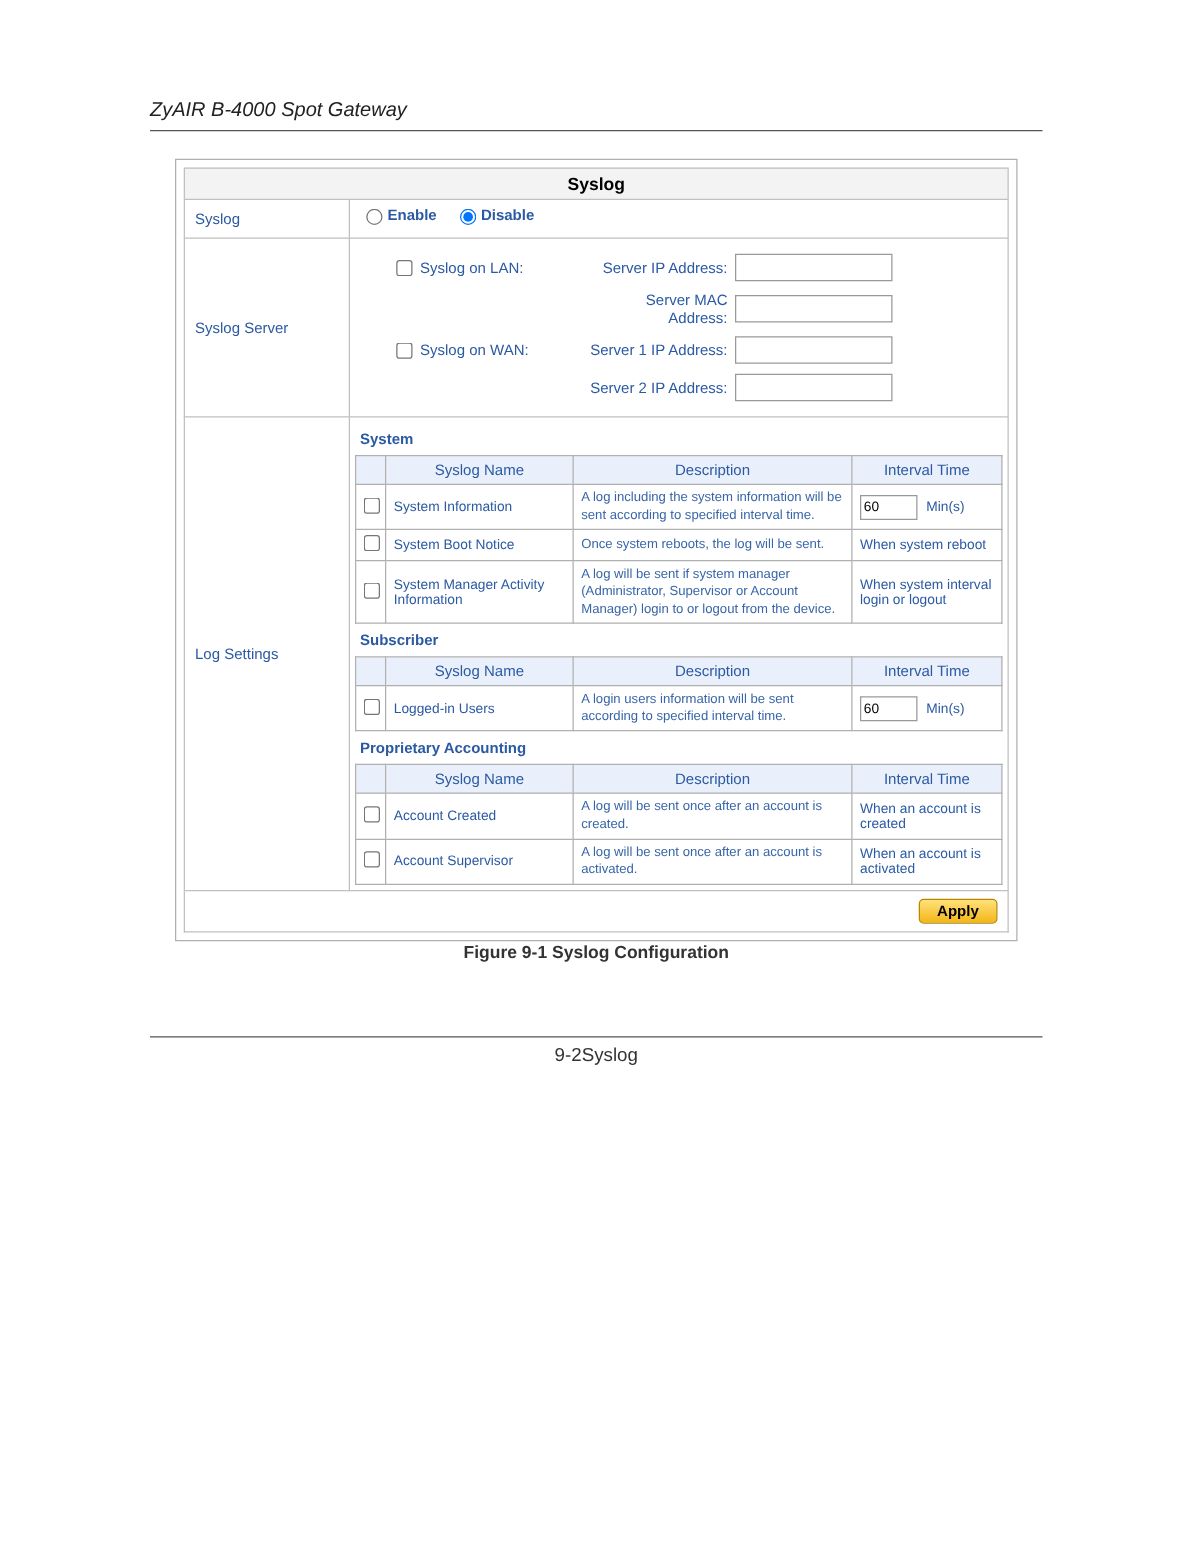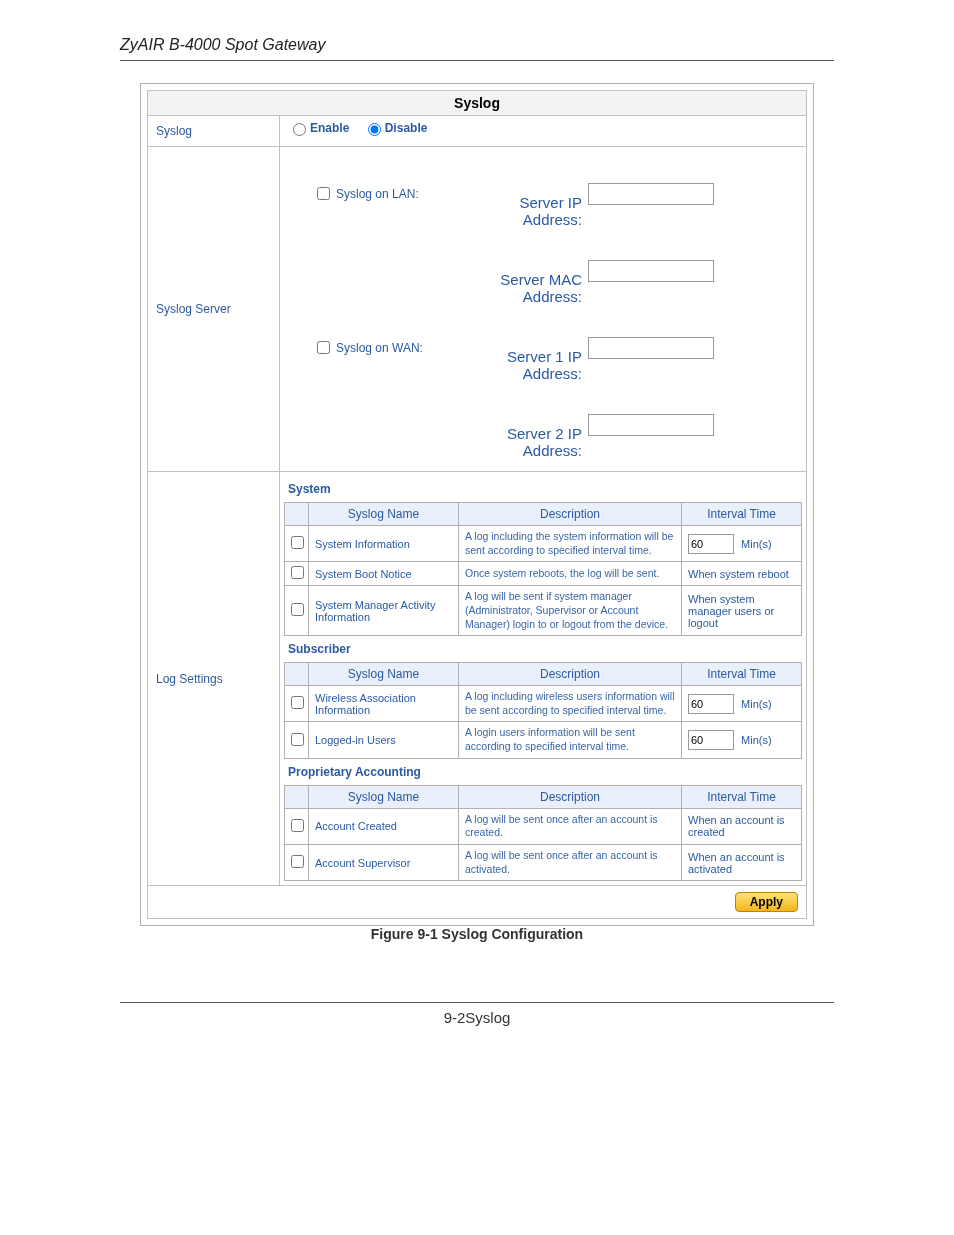--- a/index.html
+++ b/index.html
@@ -5,21 +5,21 @@
   body {
     margin: 0;
     padding: 0;
     background: #fff;
     font-family: Arial, Helvetica, sans-serif;
     font-size: 13px;
     color: #333;
     width: 954px;
   }
   .page {
-    padding: 36px 120px 40px 120px;
+    padding: 80px 120px 40px 120px;
     box-sizing: border-box;
     width: 954px;
   }
   .doc-header {
     font-size: 16px;
     font-style: italic;
     color: #222;
     border-bottom: 1px solid #555;
     padding-bottom: 6px;
     margin-bottom: 22px;
@@ -82,23 +82,22 @@
   }
   .server-grid .chk {
     display: flex;
     align-items: center;
     gap: 6px;
     margin-left: 29px;
   }
   .server-grid .lbl {
     text-align: right;
     padding-right: 6px;
-    font-size: 15px;
-    color: #2b5aa3;
-    margin-top: 35px;
+    font-size: 12px;
+    color: #2b5aa3;
   }
   .server-grid .fld input {
     width: 120px;
     height: 18px;
     border: 1px solid #999;
     font-size: 12px;
   }
   .subtitle {
     font-weight: bold;
     color: #2b5aa3;
@@ -259,21 +258,21 @@
             <tr>
               <td class="chkcell"><input type="checkbox" style=""></td>
               <td>System Boot Notice</td>
               <td class="desc">Once system reboots, the log will be sent.</td>
               <td>When system reboot</td>
             </tr>
             <tr>
               <td class="chkcell"><input type="checkbox" style=""></td>
               <td>System Manager Activity Information</td>
               <td class="desc">A log will be sent if system manager (Administrator, Supervisor or Account Manager) login to or logout from the device.</td>
-              <td>When system manager users or logout</td>
+              <td>When system interval login or logout</td>
             </tr>
           </tbody>
         </table>
 
         <div class="subtitle">Subscriber</div>
         <table class="log-table">
           <colgroup>
               <col style="width:24px">
               <col style="width:150px">
               <col>
@@ -283,29 +282,20 @@
             <tr>
               <th></th>
               <th>Syslog Name</th>
               <th>Description</th>
               <th>Interval Time</th>
             </tr>
           </thead>
           <tbody>
             <tr>
               <td class="chkcell"><input type="checkbox" style=""></td>
-              <td>Wireless Association Information</td>
-              <td class="desc">A log including wireless users information will be sent according to specified interval time.</td>
-              <td>
-                <input class="interval-input" value="60" style="">
-                <span>Min(s)</span>
-              </td>
-            </tr>
-            <tr>
-              <td class="chkcell"><input type="checkbox" style=""></td>
               <td>Logged-in Users</td>
               <td class="desc">A login users information will be sent according to specified interval time.</td>
               <td>
                 <input class="interval-input" value="60" style="">
                 <span>Min(s)</span>
               </td>
             </tr>
           </tbody>
         </table>
 

